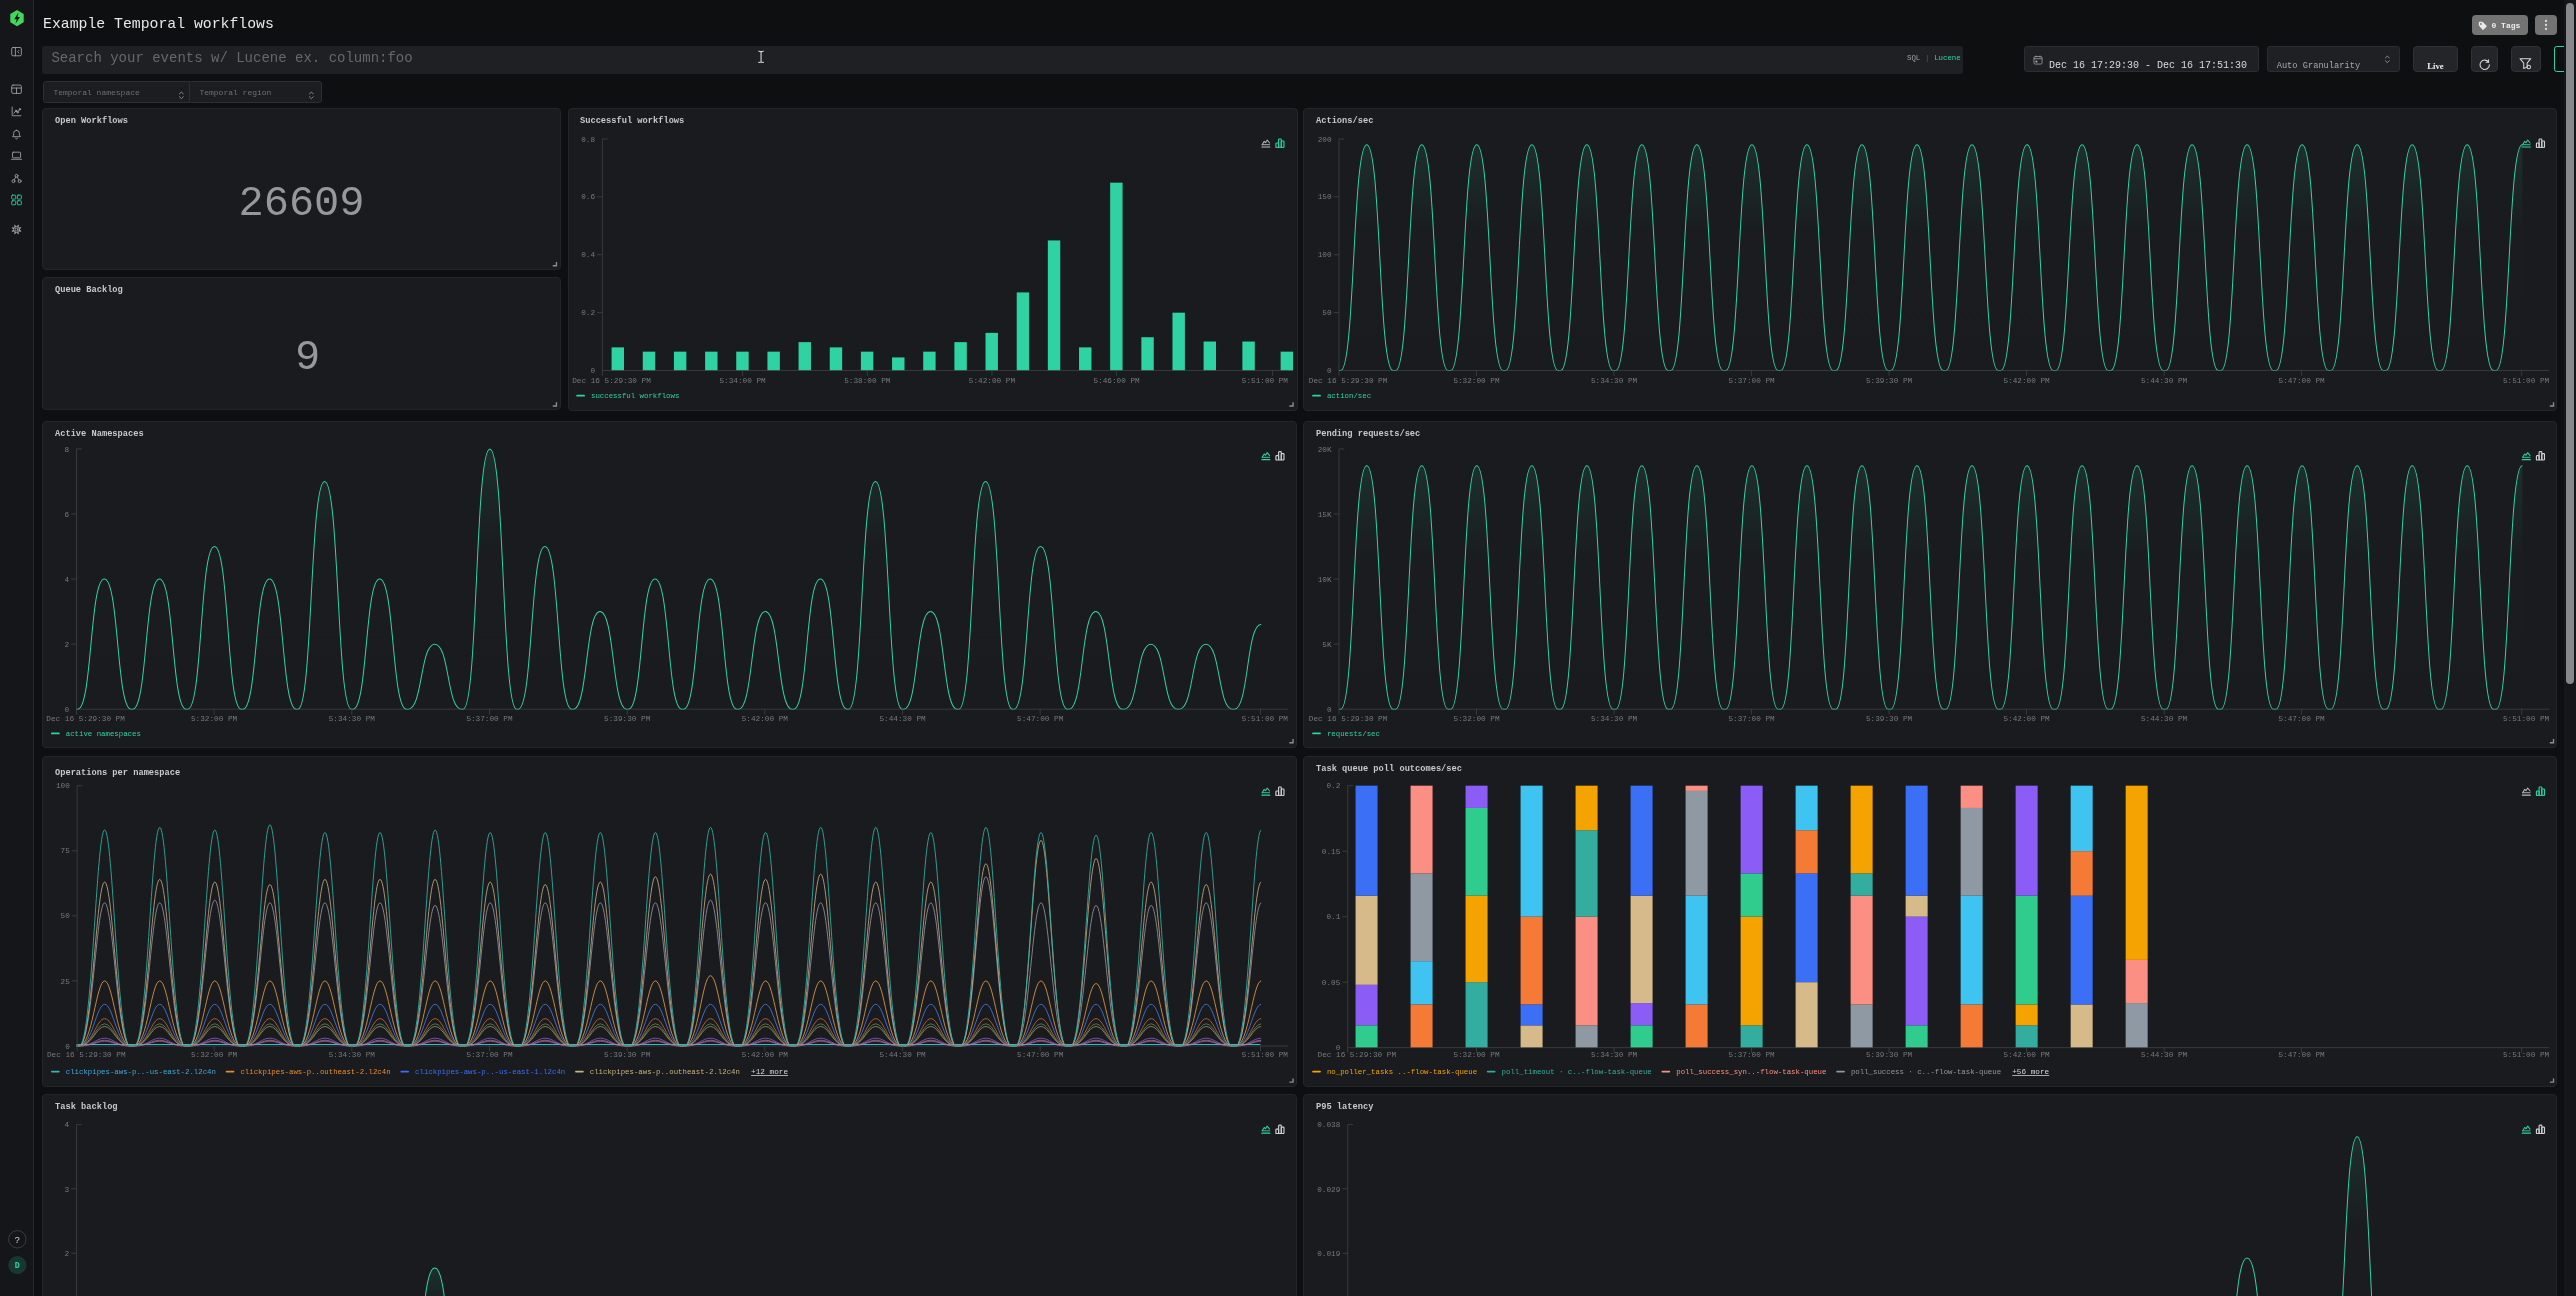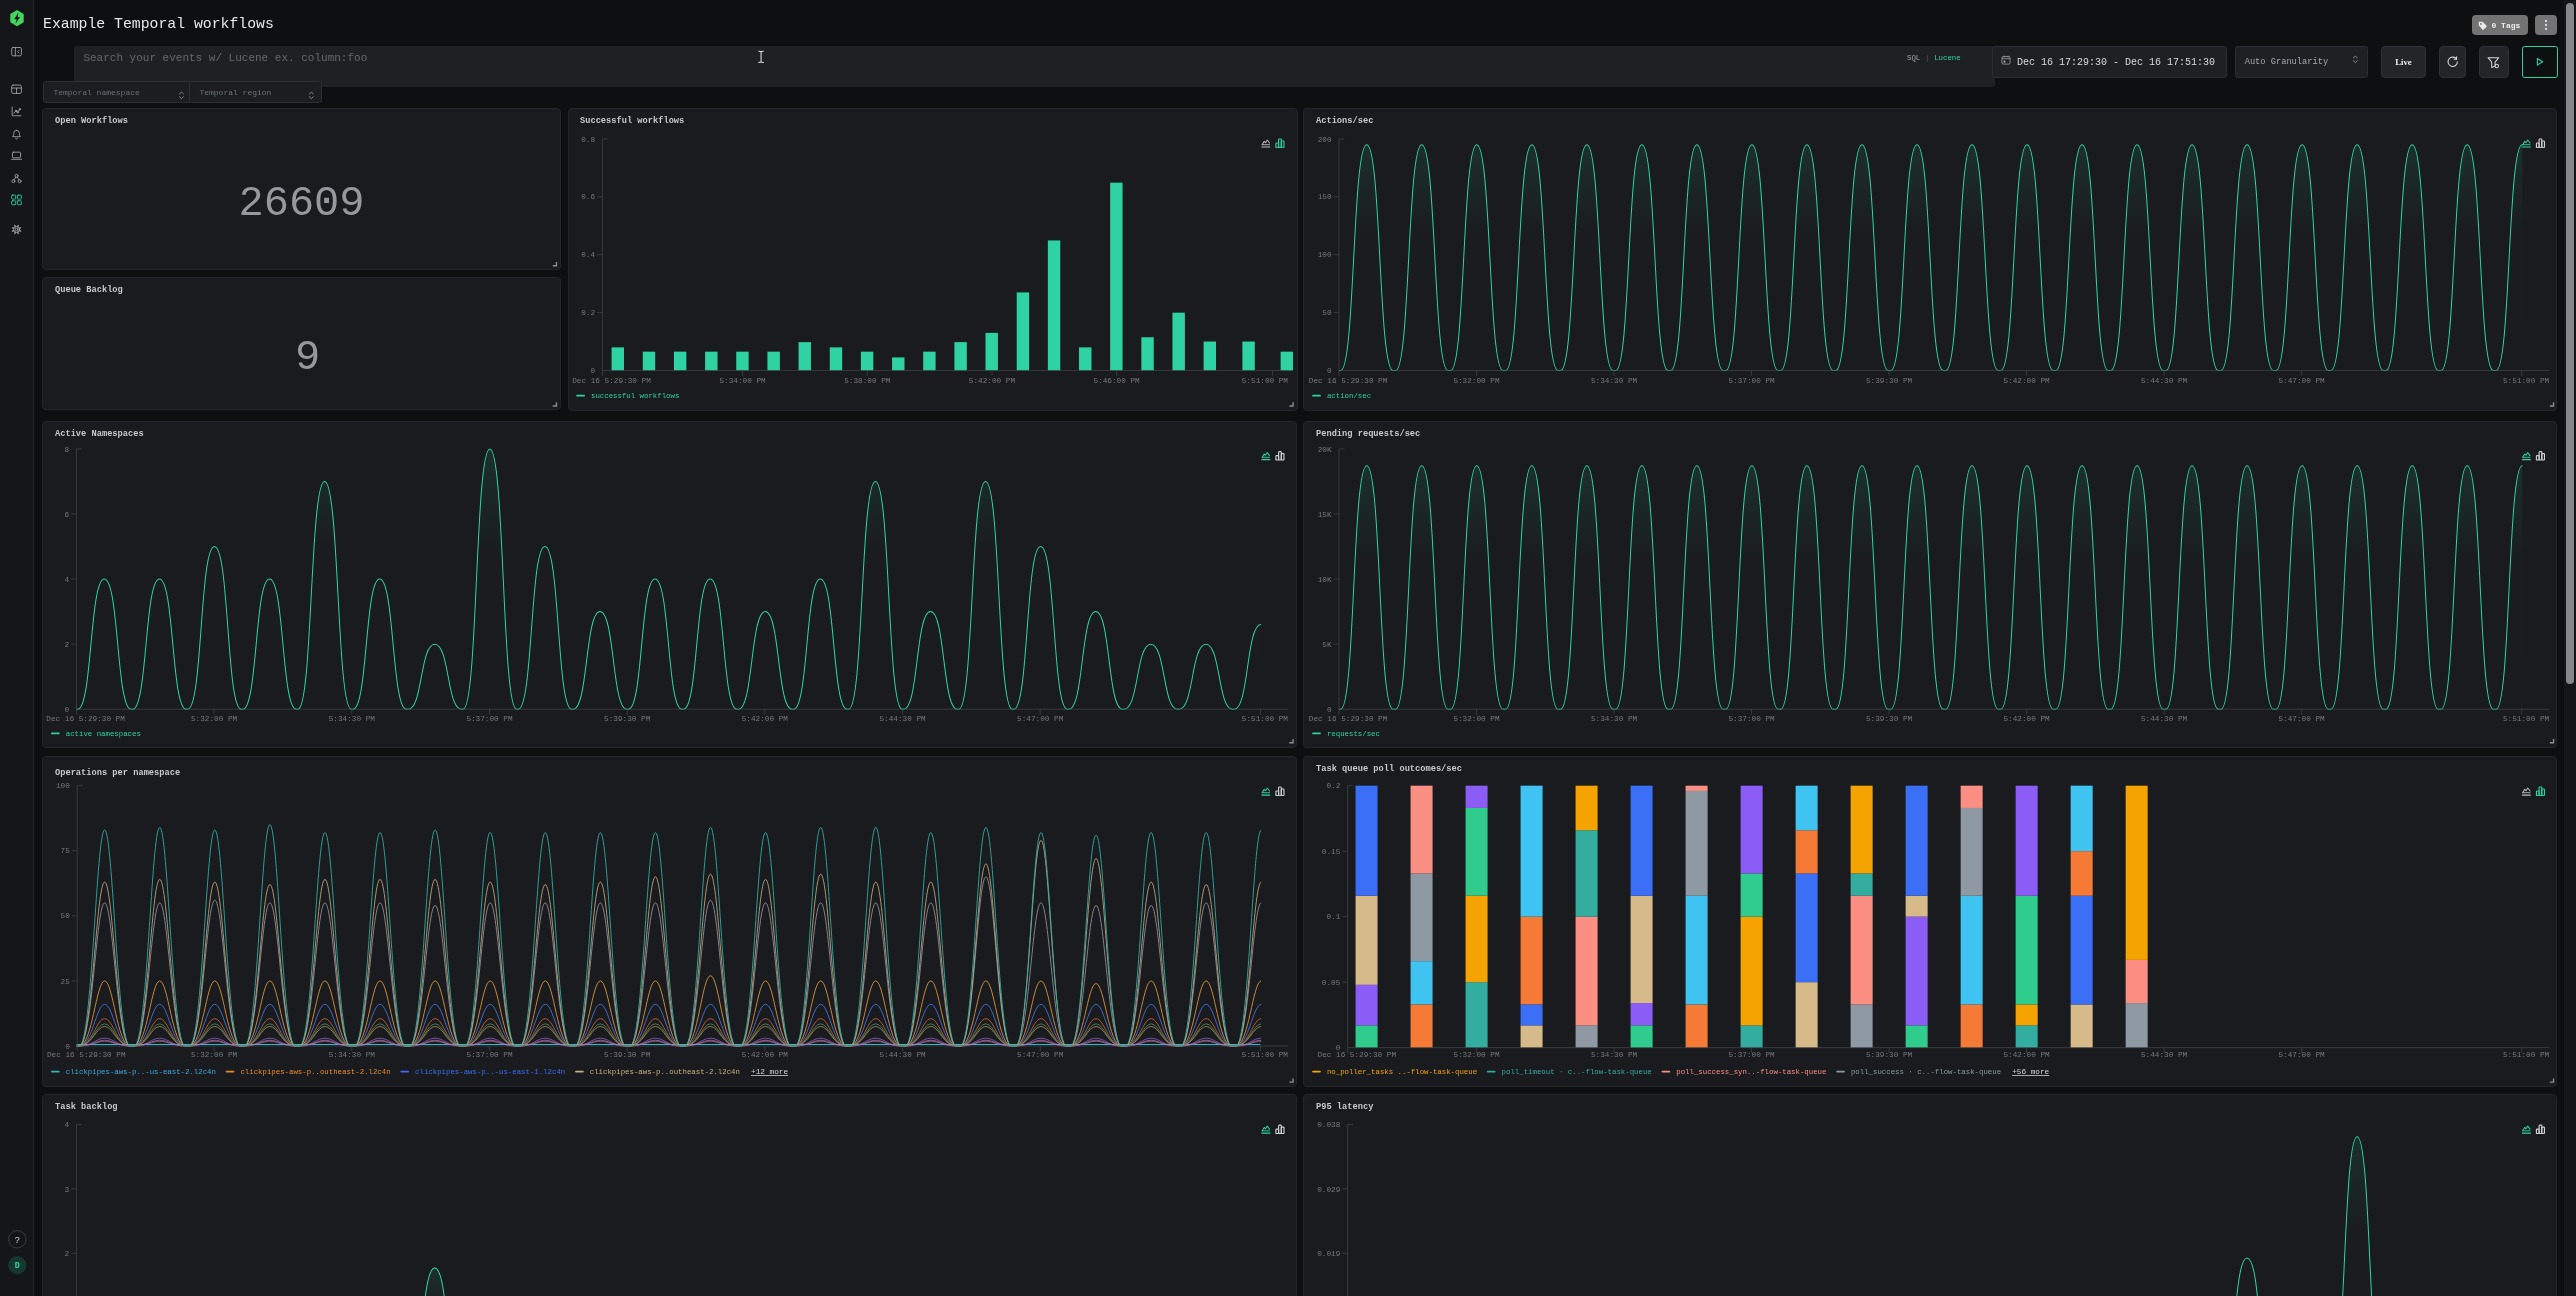--- a/index.html
+++ b/index.html
@@ -1,23 +1,23 @@
 <!DOCTYPE html>
 <html style="font-size:10.7px"><head><meta charset="utf-8"><style>
 * { margin:0; padding:0; box-sizing:border-box; }
 body { width:2576px; height:1297px; background:#0e0f11; font-family:"Liberation Mono", monospace; overflow:hidden; position:relative; }
 .sidebar { position:absolute; left:0; top:0; width:34px; height:1297px; background:#15161a; border-right:0.7px solid #26272a; }
 .panel { position:absolute; background:#1a1b1e; border:0.7px solid #242529; border-radius:4px; }
 .ptitle { position:absolute; font-size:8.7px; color:#c6c9cd; font-weight:bold; letter-spacing:0; }
 .bignum { position:absolute; font-size:42px; color:#96989d; text-align:center; }
 .hdrtitle { position:absolute; left:43px; top:16px; font-size:14.8px; color:#e7e8ea; }
 .btn { position:absolute; background:#737373; border-radius:4px; display:flex; align-items:center; }
-.searchbar { position:absolute; left:42px; top:46px; width:1921px; height:41px; background:#1f2024; border-radius:2.7px; color:#64686e; font-size:11px; line-height:24px; padding-left:9.4px;margin-left:32px; }
+.searchbar { position:absolute; left:42px; top:46px; width:1921px; height:28px; background:#1f2024; border-radius:2.7px; color:#64686e; font-size:14px; line-height:24px; padding-left:9.4px; }
 .sqllucene { position:absolute; left:1907px; top:46px; height:24px; line-height:24px; font-size:7.4px; }
-.ctrl { position:absolute; top:46px; height:32px; background:#1f2024; border:0.7px solid #2c2d32; border-radius:2.7px; display:flex; align-items:center; }
+.ctrl { position:absolute; top:46px; height:26px; background:#1f2024; border:0.7px solid #2c2d32; border-radius:2.7px; display:flex; align-items:flex-end;margin-left:32px; }
 .btn2 { background:#232529; border:0.7px solid #303136; border-radius:4px;font-family:Liberation Serif, serif; }
 .sel { position:absolute; top:81px; height:22px; background:#1c1d21; border:0.7px solid #2e2f34; border-radius:2.7px; color:#6b7077; font-size:8px; line-height:21px; padding-left:9.4px; }
 .sel .chev { position:absolute; right:6.7px; top:5.4px; }
 </style></head>
 <body>
 <div class="sidebar"></div>
 <svg width="34" height="1297" viewBox="0 0 50 1933" style="position:absolute;left:0;top:0;">
     <g>
       <polygon points="25,15 35,21 35,33 25,39 15,33 15,21" fill="#43d65c"></polygon>
       <polygon points="27.2,18.5 20.8,28.7 24.6,28.7 22.8,35.5 29.4,25.3 25.7,25.3" fill="#101113"></polygon>

